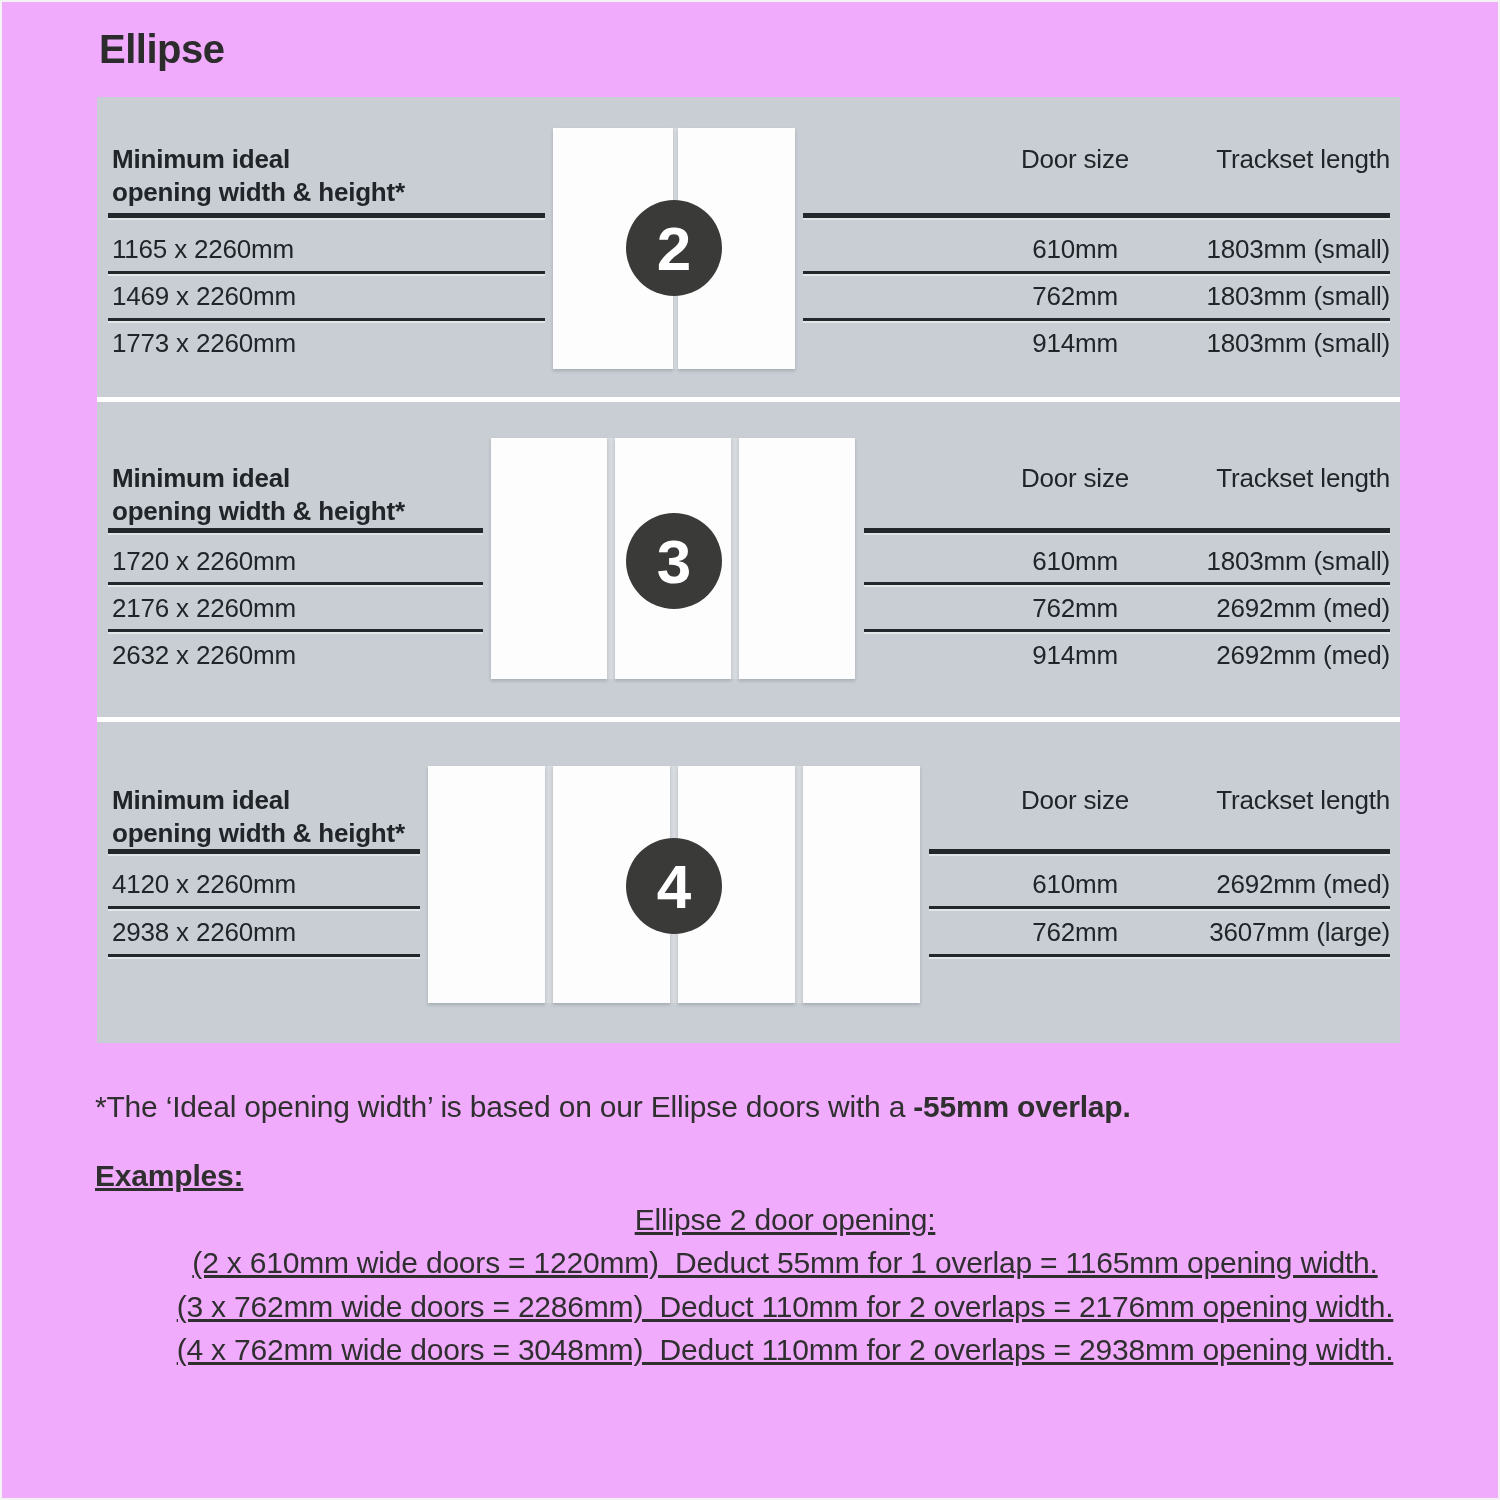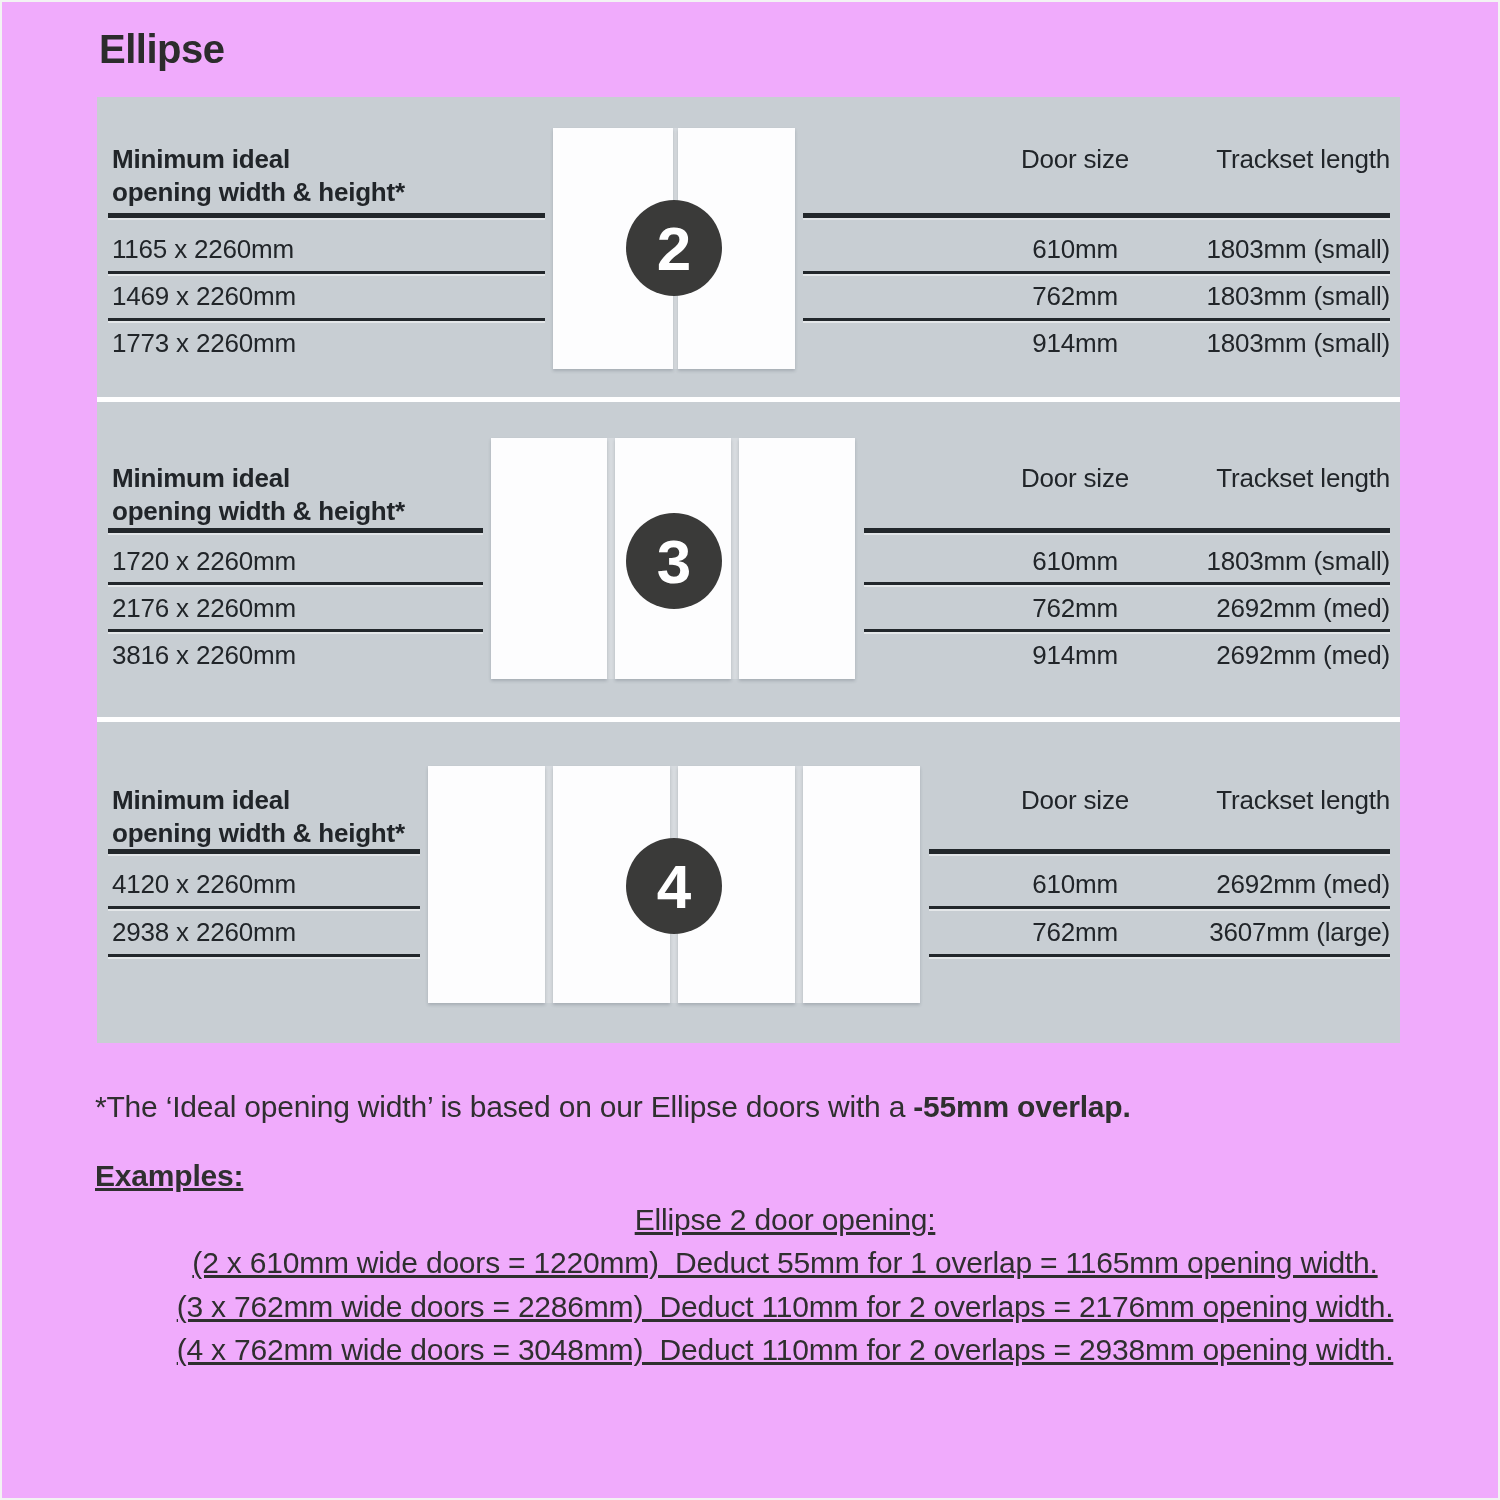--- a/index.html
+++ b/index.html
@@ -98,21 +98,21 @@
     <div class="abs tbl col-track" style="top:544px;">1803mm (small)</div>
     <div class="abs rule thin" style="left:108px;top:582px;width:375px;"></div>
     <div class="abs rule thin" style="left:864px;top:582px;width:526px;"></div>
 
     <div class="abs tbl" style="left:112px;top:591px;">2176 x 2260mm</div>
     <div class="abs tbl col-door" style="top:591px;">762mm</div>
     <div class="abs tbl col-track" style="top:591px;">2692mm (med)</div>
     <div class="abs rule thin" style="left:108px;top:629px;width:375px;"></div>
     <div class="abs rule thin" style="left:864px;top:629px;width:526px;"></div>
 
-    <div class="abs tbl" style="left:112px;top:638px;">3816 x 2260mm</div>
+    <div class="abs tbl" style="left:112px;top:638px;">2632 x 2260mm</div>
     <div class="abs tbl col-door" style="top:638px;">914mm</div>
     <div class="abs tbl col-track" style="top:638px;">2692mm (med)</div>
 
     <div class="abs door-strip" style="left:491px;top:438px;height:241px;gap:8px;">
       <div class="door" style="width:116px;"></div>
       <div class="door" style="width:116px;"></div>
       <div class="door" style="width:116px;"></div>
     </div>
     <div class="abs badge" style="left:626px;top:513px;">3</div>
   </div>

